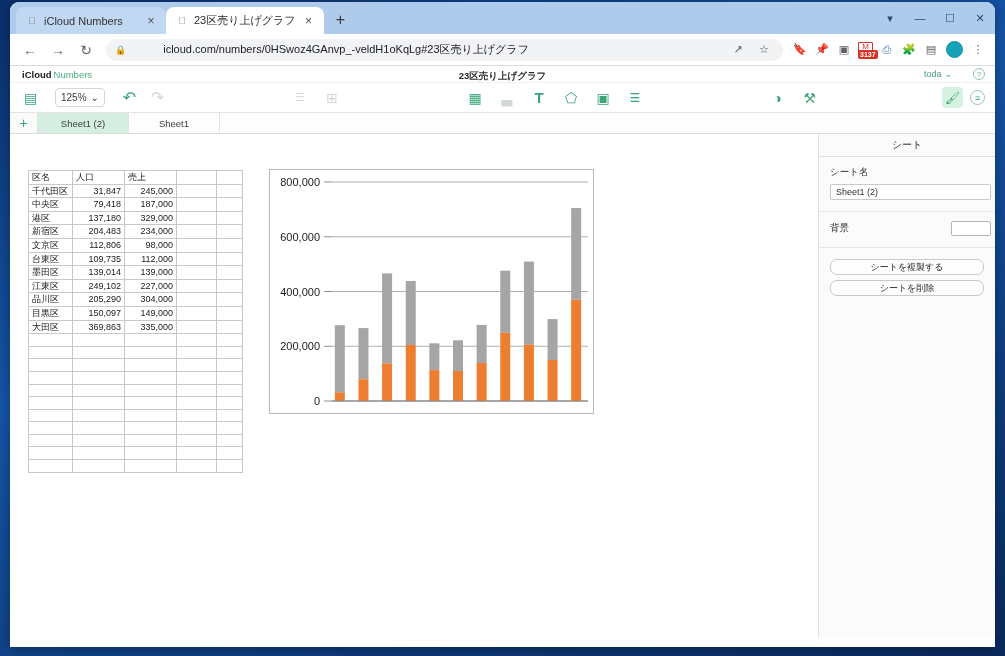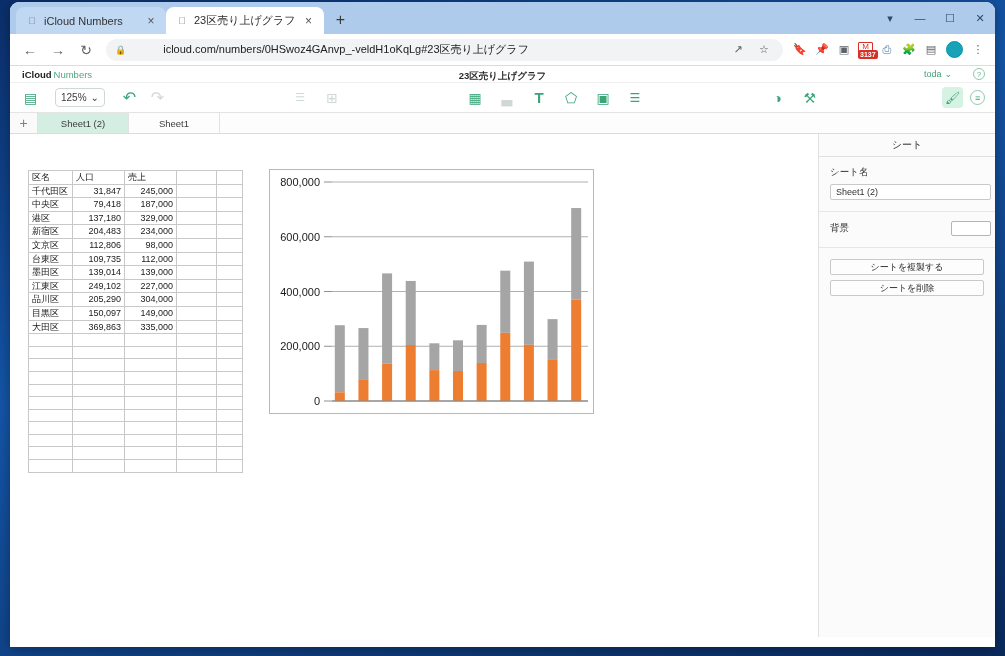--- a/index.html
+++ b/index.html
@@ -291,21 +291,21 @@
     width: 40px; height: 15px;
     background: #ffffff;
     border: 1px solid #b5b5b5;
     border-radius: 2px;
   }
   .insp-btns { padding: 11px 11px; display: flex; flex-direction: column; gap: 5px;}
   .insp-btn {
     height: 16px;
     background: #fdfdfd;
     border: 1px solid #c9c9c9;
-    border-radius: 2px;
+    border-radius: 7px;
     font-size: 9px; color: #2c2c2c;
     display: flex; align-items: center; justify-content: center;
   }
   
   .app-bottom {
     height: 10px; flex: 0 0 10px;
     background: #ffffff;
   }
 </style>
 </head>

